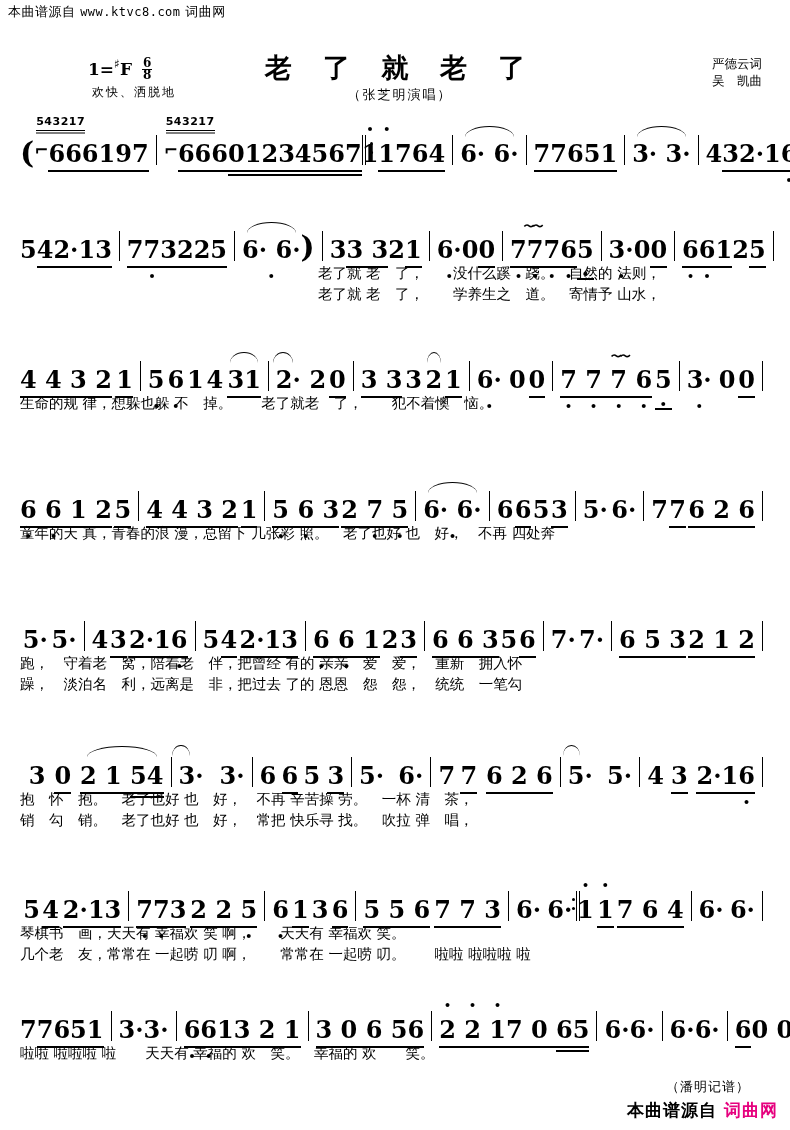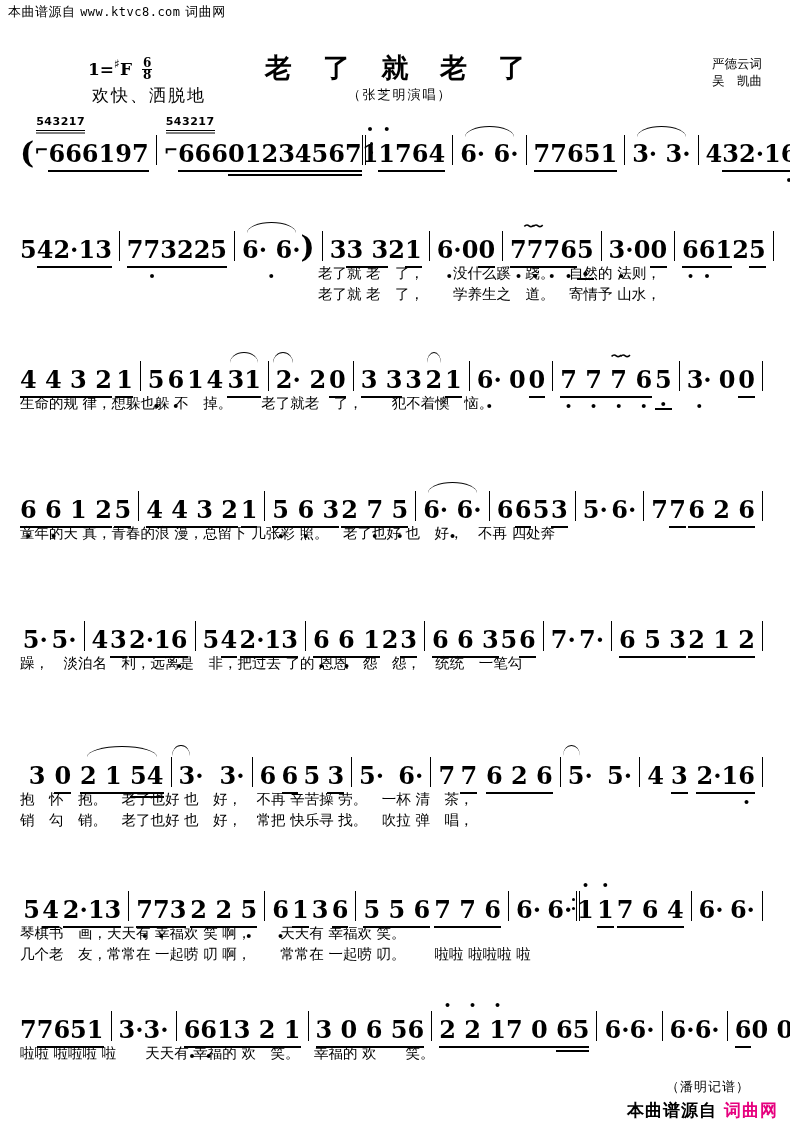--- a/index.html
+++ b/index.html
@@ -48,21 +48,21 @@
     display:flex; align-items:flex-start; gap:10px;
   }
   .keysig .sharp{font-size:12px; vertical-align:super;}
   .meter{display:inline-block; text-align:center; font-size:12px; line-height:11px; font-weight:bold; position:relative; top:1px;}
   .meter .num{display:block; border-bottom:1.6px solid #000; padding:0 1px;}
   .meter .den{display:block; padding:0 1px;}
 
   .tempo{
     position:absolute; left:92px; top:84px;
     font-family:"DejaVu Sans", sans-serif;
-    font-size:17px; letter-spacing:2px;
+    font-size:12px; letter-spacing:2px;
   }
 
   
   .system{ position:absolute; left:0; right:0; }
   .notes{
     display:flex; align-items:flex-end;
     height:42px;
     font-family:"DejaVu Serif", serif;
     font-weight:bold; font-size:24px;
     padding:0 20px;
@@ -388,20 +388,21 @@
     <span class="bar"></span>
     <span class="n"><span class="g dot">7·</span></span>
     <span class="sp" style="width:14px"></span>
     <span class="n"><span class="g dot">7·</span></span>
     <span class="bar"></span>
     <span class="n"><span class="g b1">6 5 3</span></span>
     <span class="sp" style="width:10px"></span>
     <span class="n"><span class="g b1">2 1 2</span></span>
     <span class="bar"></span>
   </div>
+  <div class="lyricrow">跑，　守着老　窝，陪着老　伴，把曾经 有的 亲亲　爱　爱，　重新　拥入怀</div>
   <div class="lyricrow">躁，　淡泊名　利，远离是　非，把过去 了的 恩恩　怨　怨，　统统　一笔勾</div>
 </div>
 
 <div class="system" style="top:748px">
   <div class="notes">
     <span class="sp" style="width:10px"></span>
     <span class="n"><span class="g">3</span></span>
     <span class="sp" style="width:10px"></span>
     <span class="n"><span class="g b1">0</span></span>
     <span class="sp" style="width:10px"></span>
@@ -460,21 +461,21 @@
     <span class="n"><span class="g dlow">6</span></span>
     <span class="sp" style="width:8px"></span>
     <span class="n"><span class="g b1">1</span></span>
     <span class="sp" style="width:8px"></span>
     <span class="n"><span class="g">3</span></span>
     <span class="sp" style="width:8px"></span>
     <span class="n"><span class="g b1">6</span></span>
     <span class="bar"></span>
     <span class="n"><span class="g b1">5 5 6</span></span>
     <span class="sp" style="width:10px"></span>
-    <span class="n"><span class="g b1">7 7 6</span></span>
+    <span class="n"><span class="g b1">7 7 3</span></span>
     <span class="bar"></span>
     <span class="n"><span class="g dot">6·</span></span>
     <span class="sp" style="width:16px"></span>
     <span class="n"><span class="g dot">6·</span></span>
     <span class="rep-end"></span>
     <span class="n"><span class="g dhigh">1</span></span>
     <span class="sp" style="width:8px"></span>
     <span class="n"><span class="g b1 dhigh">1</span></span>
     <span class="sp" style="width:8px"></span>
     <span class="n"><span class="g b1">7 6 4</span></span>

